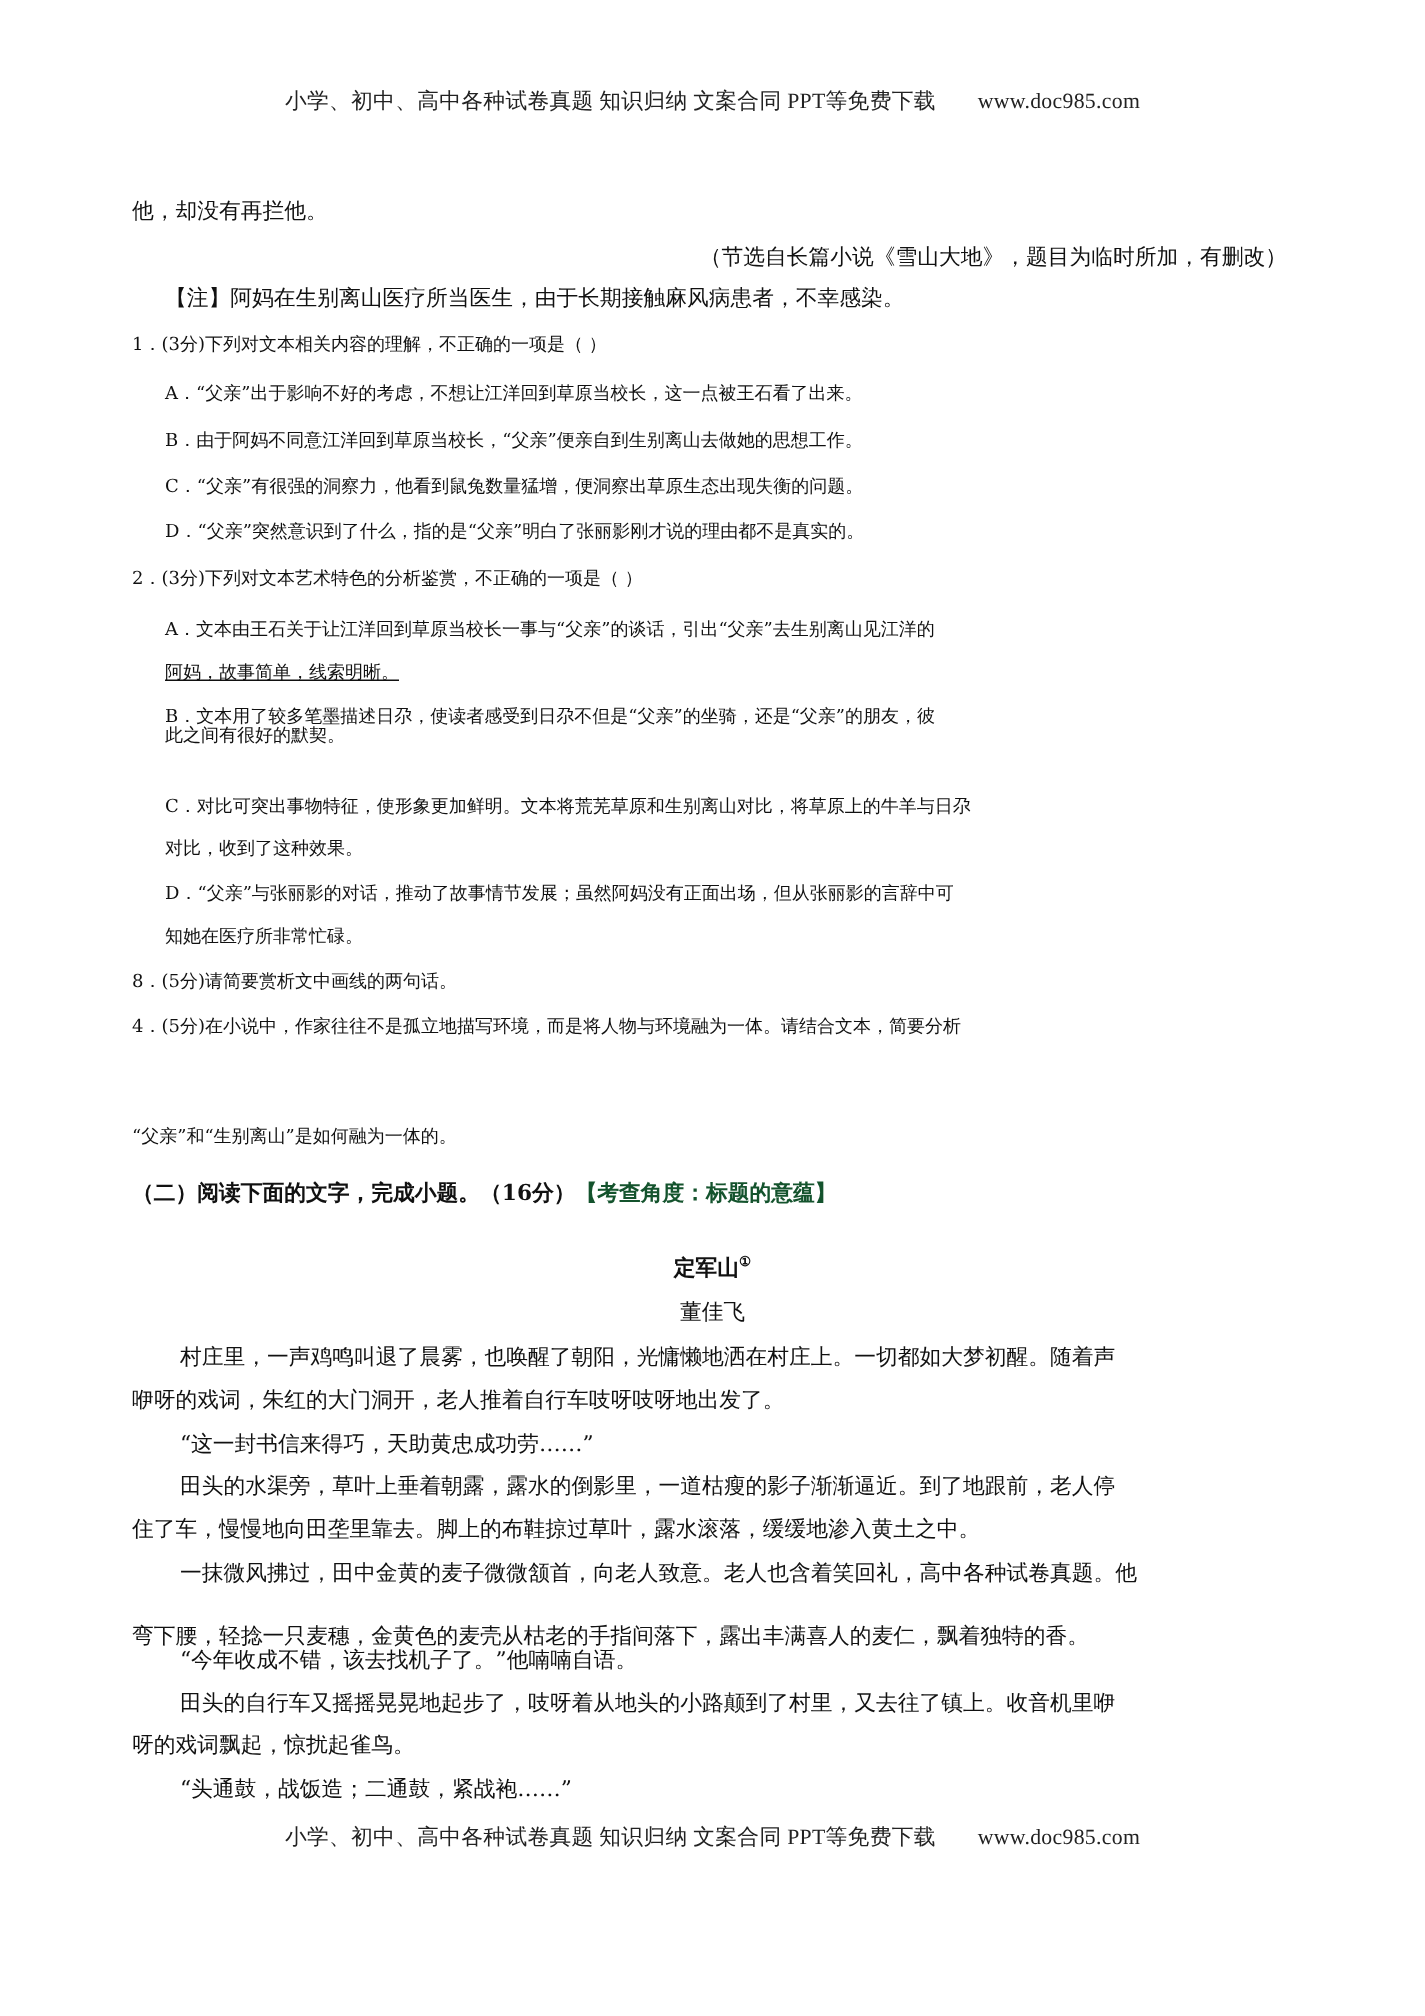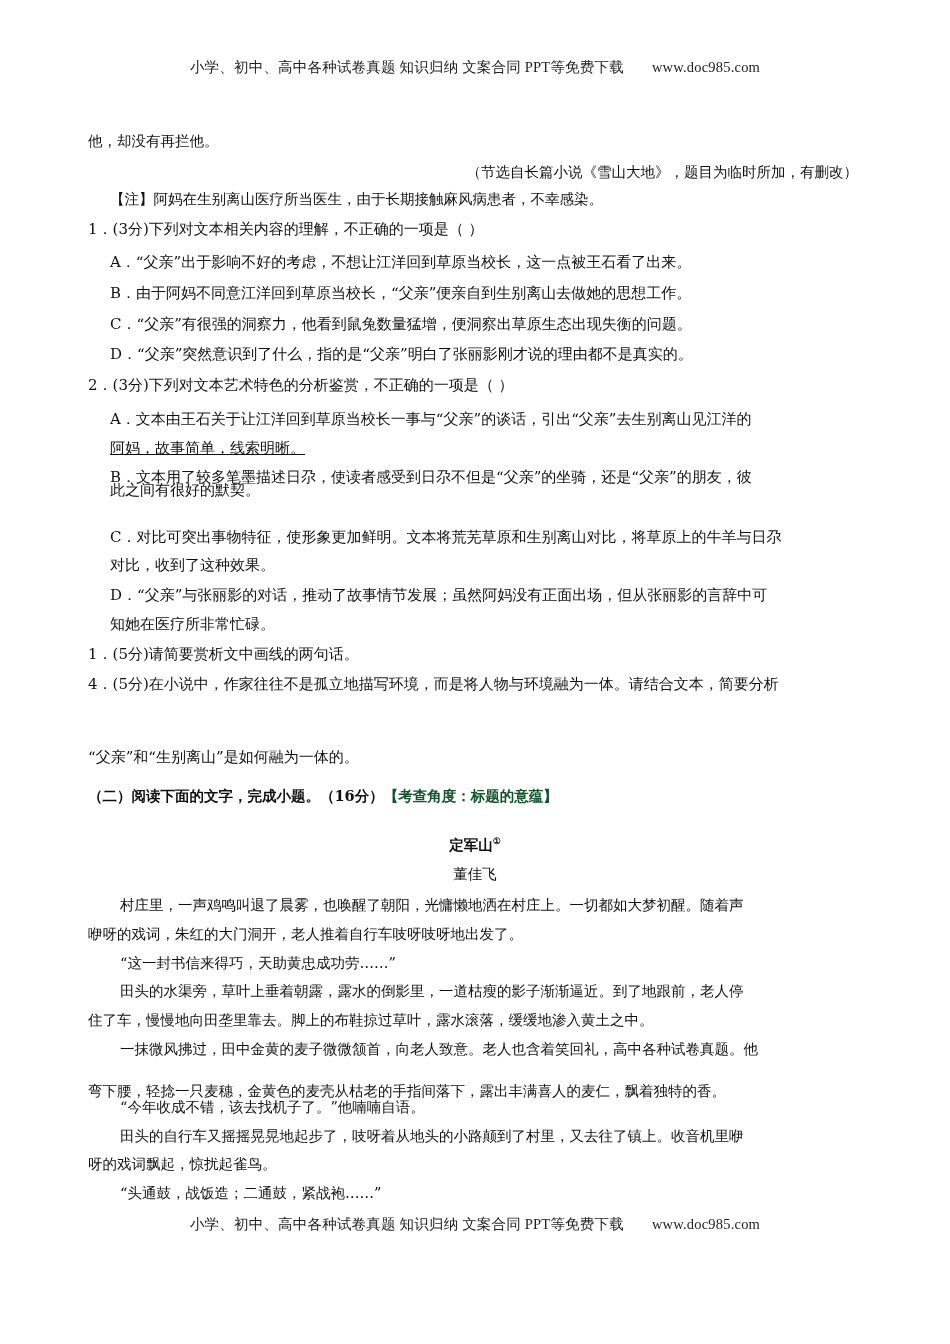--- a/index.html
+++ b/index.html
@@ -1,21 +1,21 @@
 <!DOCTYPE html>
 <html><head>
 <meta charset="utf-8">
 <style>
   html, body { margin:0; padding:0; background:#ffffff; }
   body { width:950px; height:1344px; position:relative; overflow:hidden;
          font-family: "DejaVu Serif", "Liberation Serif", serif; color:#111; }
   .abs { position:absolute; }
   .hdr { left:0; width:950px; text-align:center; font-size:14.5px; font-family:"Liberation Serif","DejaVu Serif",serif; color:#222; letter-spacing:0.2px; }
   .hdr .url { margin-left:28px; }
-  .line { position:absolute; left:88px; font-size:15px; white-space:nowrap; line-height:20px; }
+  .line { position:absolute; left:88px; font-size:12px; white-space:nowrap; line-height:20px; }
   .kai { font-family:"DejaVu Serif", serif; font-size:14.5px; }
   .indent1 { left:110px; }
   .src { right:92px; left:auto; }
   .sec-title { font-weight:bold; font-size:14.5px; }
   .red { color:#14532d; }
   .center { left:0; width:950px; text-align:center; }
   .bold { font-weight:bold; }
   sup { font-size:9px; }
 </style>
 </head>
@@ -38,21 +38,21 @@
 <div class="line" style="top:375px;">2．(3分)下列对文本艺术特色的分析鉴赏，不正确的一项是（    ）</div>
 <div class="line indent1" style="top:409px;">A．文本由王石关于让江洋回到草原当校长一事与“父亲”的谈话，引出“父亲”去生别离山见江洋的</div>
 <div class="line indent1" style="top:438px;text-decoration:underline;">阿妈，故事简单，线索明晰。</div>
 <div class="line indent1" style="top:467px;">B．文本用了较多笔墨描述日尕，使读者感受到日尕不但是“父亲”的坐骑，还是“父亲”的朋友，彼</div>
 <div class="line indent1" style="top:480px;">此之间有很好的默契。</div>
 <div class="line indent1" style="top:527px;">C．对比可突出事物特征，使形象更加鲜明。文本将荒芜草原和生别离山对比，将草原上的牛羊与日尕</div>
 <div class="line indent1" style="top:555px;">对比，收到了这种效果。</div>
 <div class="line indent1" style="top:585px;">D．“父亲”与张丽影的对话，推动了故事情节发展；虽然阿妈没有正面出场，但从张丽影的言辞中可</div>
 <div class="line indent1" style="top:614px;">知她在医疗所非常忙碌。</div>
 
-<div class="line" style="top:644px;">1．(5分)请简要赏析文中画线的两句话。</div>
+<div class="line" style="top:644px;">8．(5分)请简要赏析文中画线的两句话。</div>
 
 <div class="line" style="top:674px;">4．(5分)在小说中，作家往往不是孤立地描写环境，而是将人物与环境融为一体。请结合文本，简要分析</div>
 <div class="line" style="top:705px;margin-top:42px;">“父亲”和“生别离山”是如何融为一体的。</div>
 
 <div class="line sec-title" style="top:786px;">
   <span>（二）阅读下面的文字，完成小题。（16分）</span><span class="red">【考查角度：标题的意蕴】</span>
 </div>
 
 <div class="abs center kai bold" style="top:836px; font-size:14.5px;">
   <span>定军山</span><sup>①</sup>

